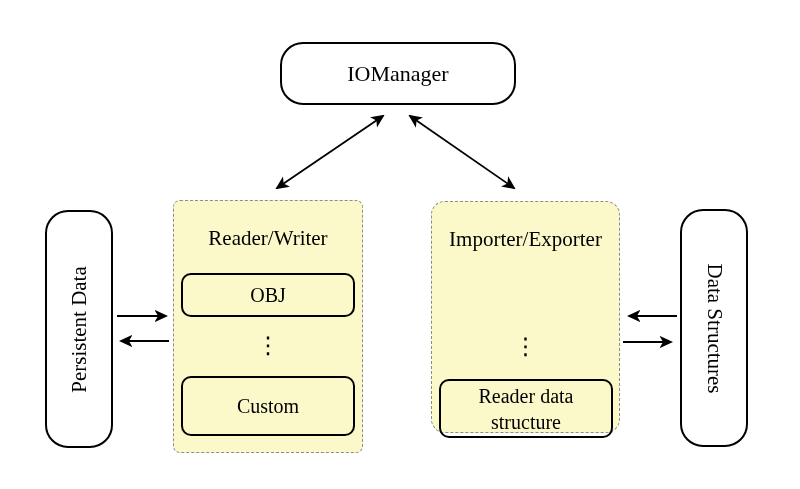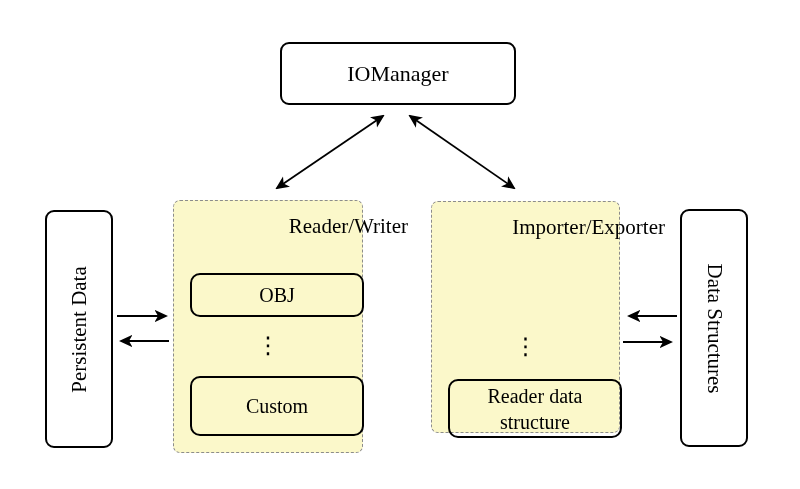--- a/index.html
+++ b/index.html
@@ -19,21 +19,21 @@
   .arrow-layer {
     position: absolute;
     left: 0; top: 0;
     width: 800px; height: 489px;
     pointer-events: none;
   }
   .node {
     position: absolute;
     background: #ffffff;
     border: 2.5px solid #000000;
-    border-radius: 9px;
+    border-radius: 23px;
     display: flex;
     align-items: center;
     justify-content: center;
     box-sizing: border-box;
     text-align: right;
   }
   .node-iomanager {
     left: 280px; top: 42px;
     width: 236px; height: 63px;
     font-size: 22px;
@@ -51,45 +51,43 @@
   .rot-cw  { transform: rotate(90deg); }
 
   .group {
     position: absolute;
     background: #fbf8ca;
     border: 1.6px dashed #8c8c8c;
     border-radius: 7px;
     box-sizing: border-box;
   }
   .group-left  { left: 173px; top: 200px; width: 190px; height: 253px; }
-  .group-right { left: 431px; top: 201px; width: 189px; height: 232px; }
+  .group-right { left: 431px; top: 201px; width: 189px; height: 232px; border-radius: 14px; }
   .group-title {
     position: absolute;
-    left: 0; top: 13px;
+    left: 0; top: 25px;
     width: 100%;
-    text-align: right;
+    text-align: center;
     font-size: 21px;
-    padding-left: 46px;
   }
   .inner-node {
     position: absolute;
     left: 7px;
     width: 174px;
     border: 2.8px solid #000000;
     border-radius: 10px;
     background: transparent;
     box-sizing: border-box;
     display: flex;
     flex-direction: column;
     align-items: center;
     justify-content: center;
     font-size: 20px;
     line-height: 26px;
     text-align: center;
-    margin-left: 9px;
   }
   .inner-top { top: 72px; height: 44px; }
   .inner-bottom-l { top: 175px; height: 60px; }
   .inner-bottom-r { top: 177px; height: 59px; }
   .dots {
     position: absolute;
     left: 0;
     top: 126px;
     width: 100%;
     text-align: center;

